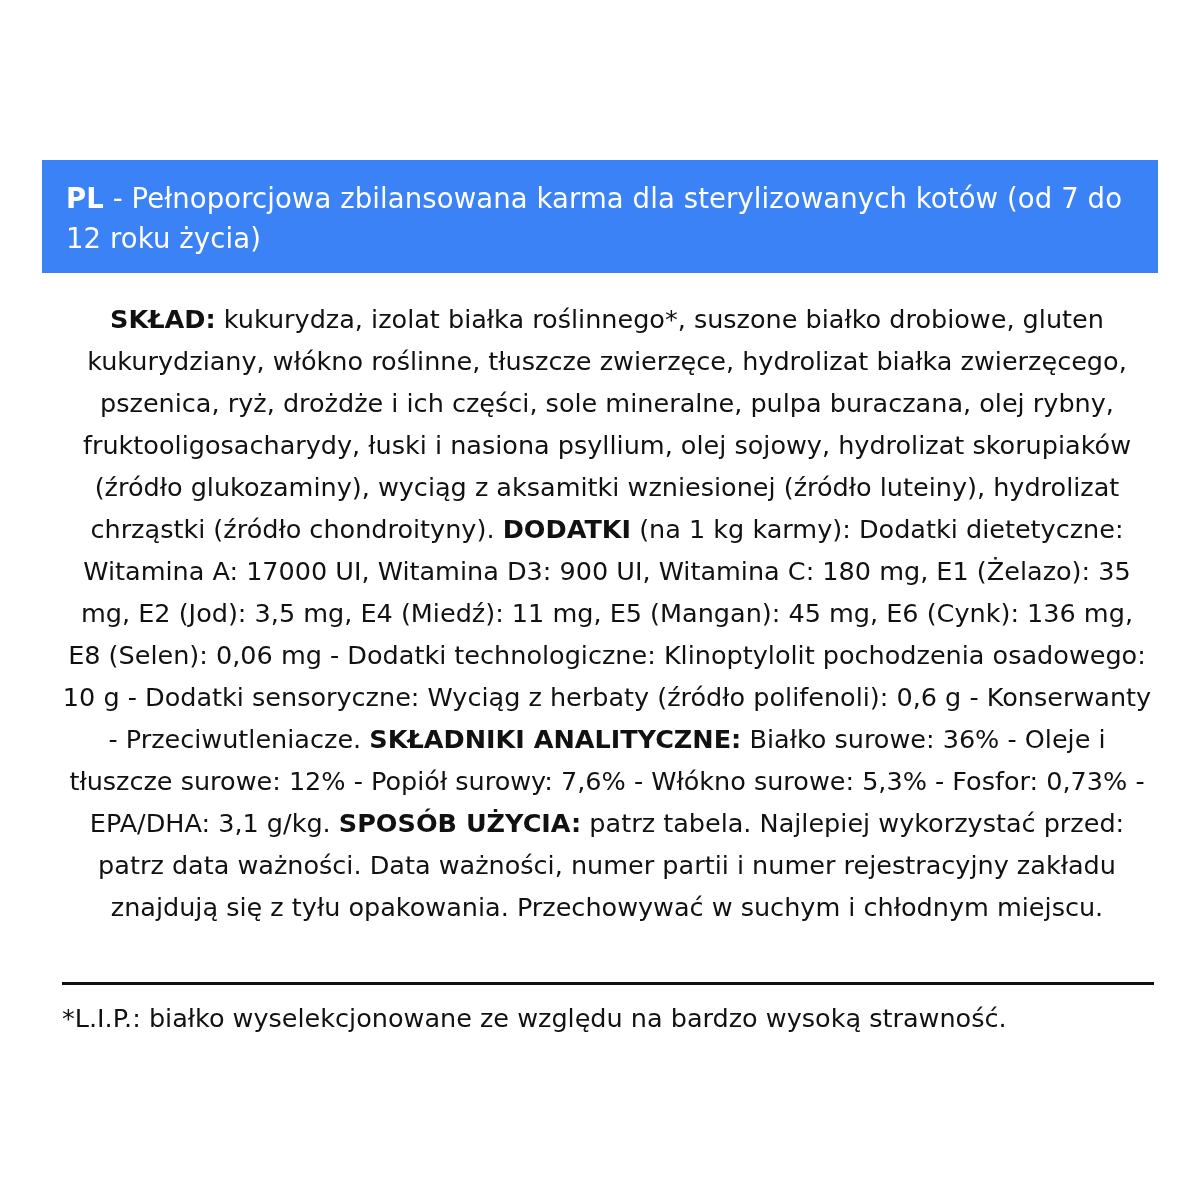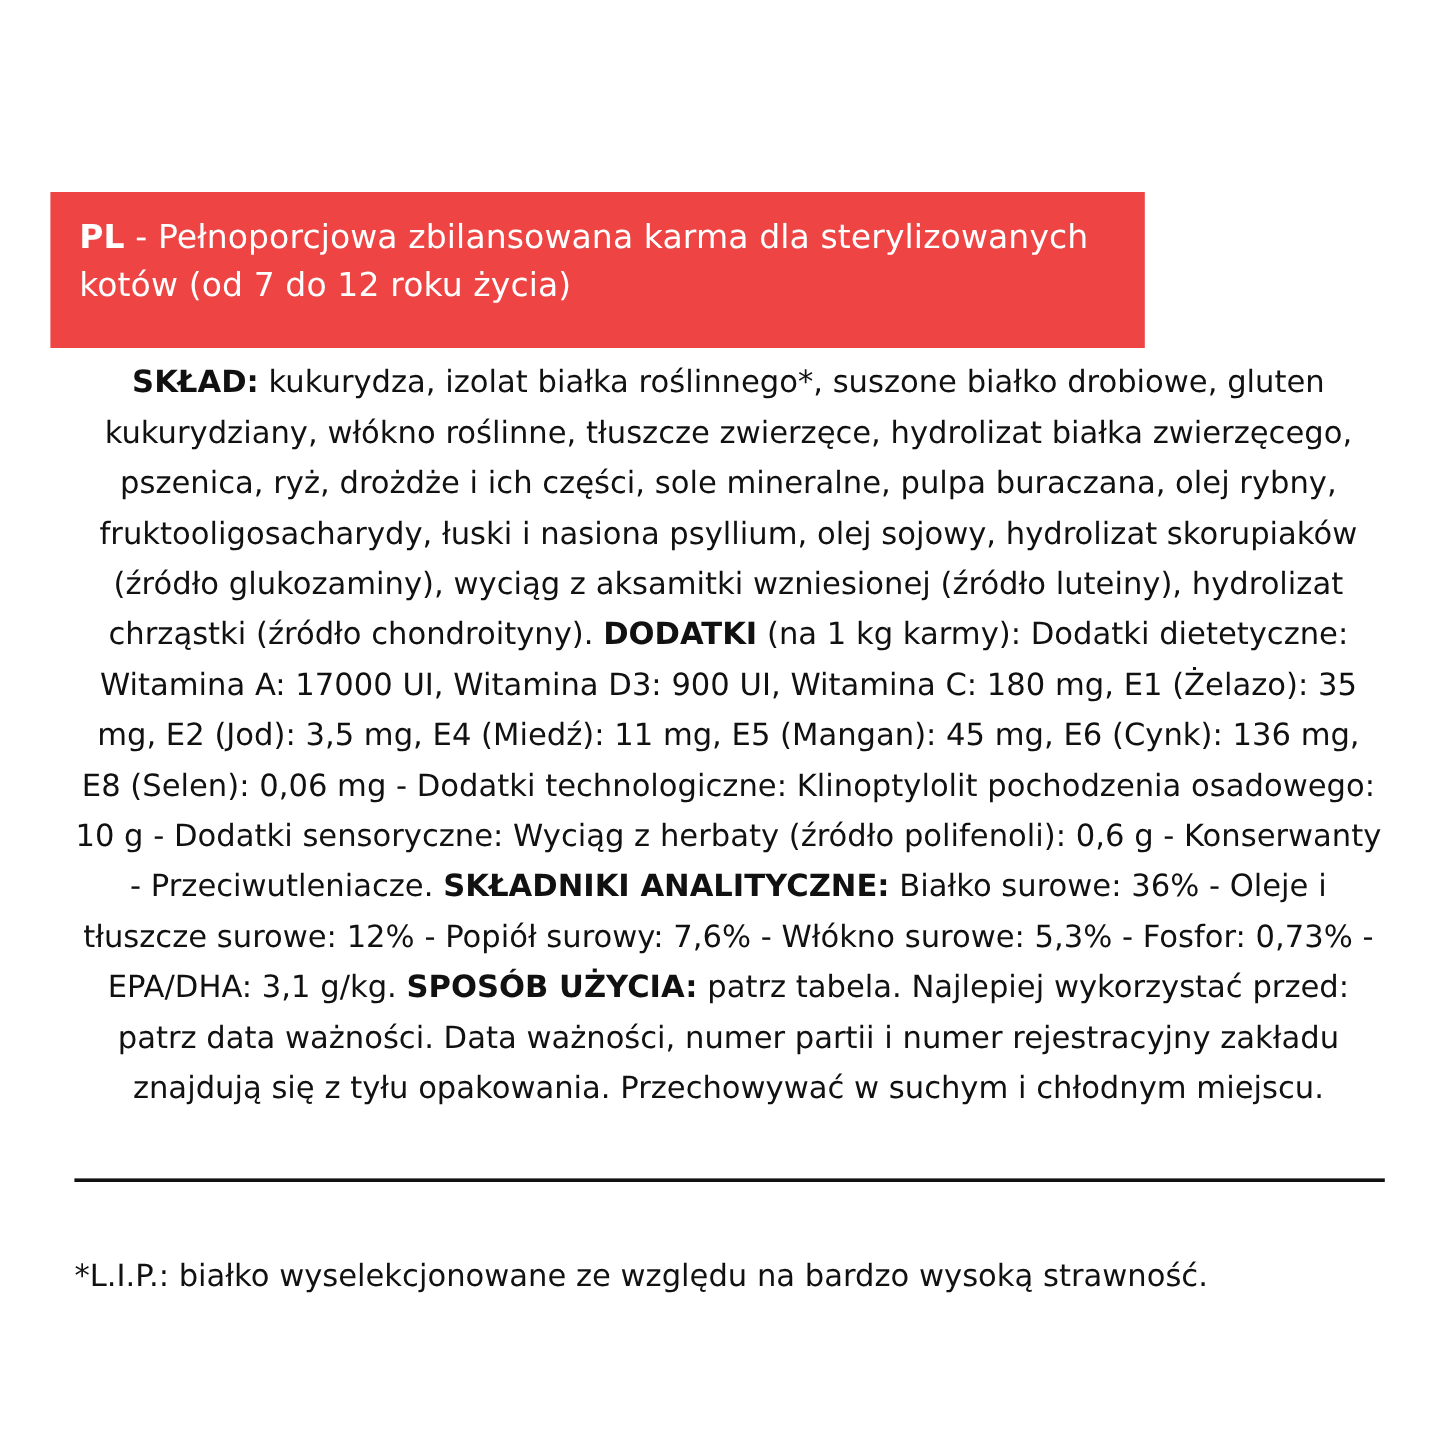--- a/index.html
+++ b/index.html
@@ -20,25 +20,25 @@
     width: 1200px;
     height: 1200px;
     box-sizing: border-box;
   }
 
   
   .header-banner {
     position: absolute;
     left: 42px;
     top: 160px;
-    width: 912px;
-    background: #ef4444;
+    width: 1116px;
+    background: #3b82f6;
     color: #ffffff;
     box-sizing: border-box;
-    padding: 18px 24px 32px 24px;
+    padding: 18px 24px 15px 24px;
   }
   .header-line {
     font-size: 27.5px;
     line-height: 40px;
     letter-spacing: 0.1px;
     white-space: pre-wrap;
   }
   .header-line .lang {
     font-weight: bold;
   }
@@ -80,21 +80,20 @@
 
   
   .footnote {
     position: absolute;
     left: 62px;
     top: 998px;
     width: 1090px;
     font-size: 25.5px;
     line-height: 40px;
     color: #111111;
-    margin-top: 46px;
   }
 </style>
 </head>
 <body>
 
 <div class="label-wrap">
 
   <div class="header-banner">
     <div class="header-line"><span class="lang">PL</span><span> - </span><span>Pełnoporcjowa zbilansowana karma dla sterylizowanych kotów (od 7 do 12 roku życia)</span></div>
   </div>

